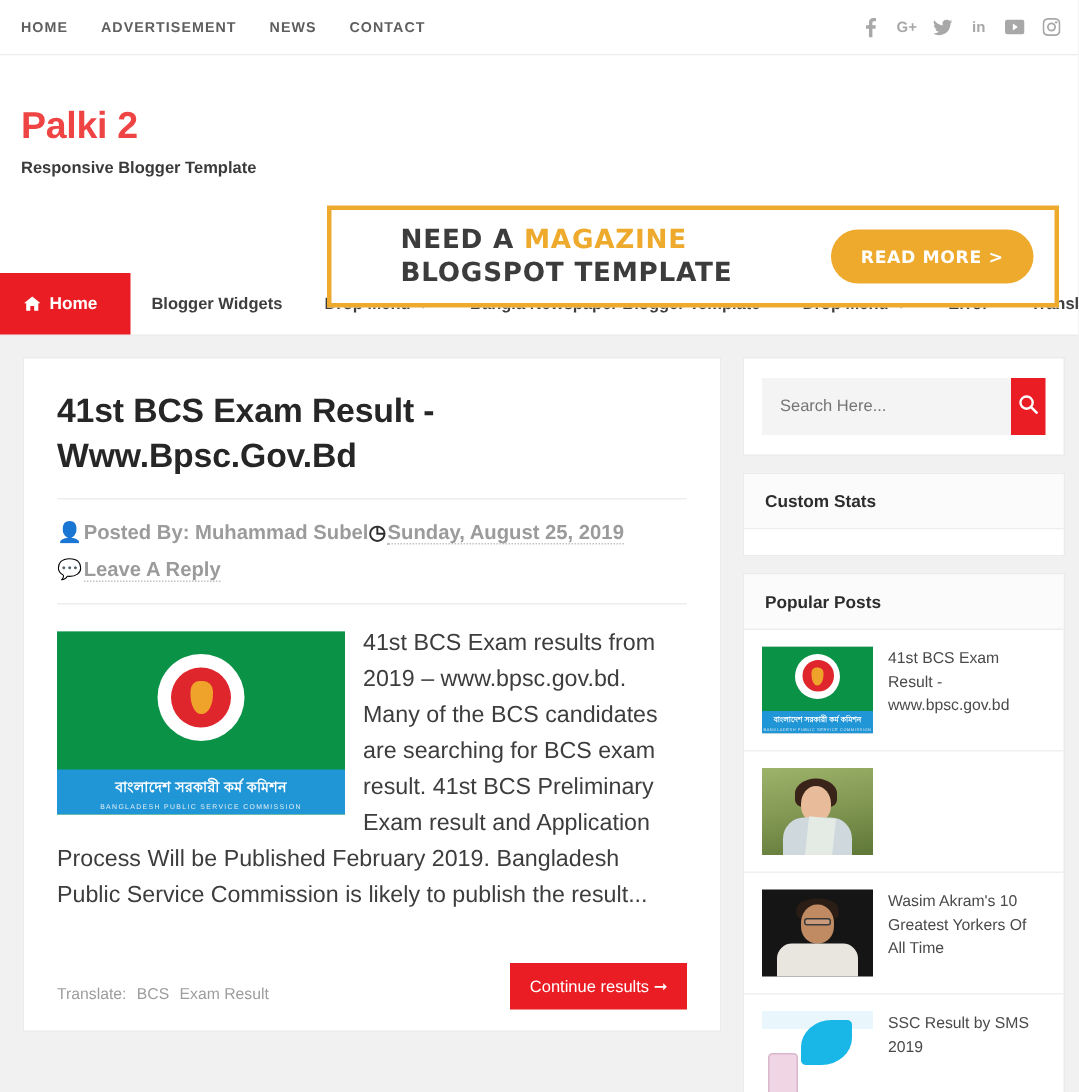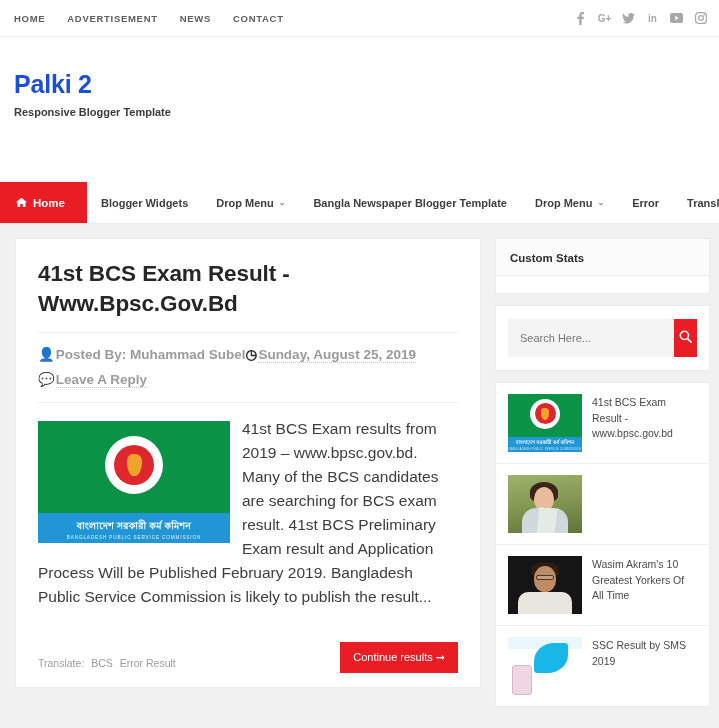--- a/index.html
+++ b/index.html
@@ -44,21 +44,21 @@
     height: 145px;
     padding: 22px 14px 0 14px;
     display: flex;
     align-items: flex-start;
     position: relative;
   }
   .brand { padding-top: 12px; }
   .brand .title {
     font-size: 25px;
     font-weight: 700;
-    color: #1d4ed8;
+    color: #ef4444;
     letter-spacing: -.2px;
     line-height: 1.1;
   }
   .brand .tagline {
     margin-top: 7px;
     font-size: 11px;
     color: #3b3b3b;
     font-weight: 600;
   }
   .adbanner {
@@ -374,20 +374,27 @@
         </svg>
     </span>
   </div>
 </div>
 
 <div class="header">
   <div class="brand">
     <div class="title">Palki 2</div>
     <div class="tagline">Responsive Blogger Template</div>
   </div>
+  <div class="adbanner">
+    <div class="adtext">
+      <div><span>NEED A </span><span class="hl">MAGAZINE</span></div>
+      <div>BLOGSPOT TEMPLATE</div>
+    </div>
+    <button class="adbtn">READ MORE &gt;</button>
+  </div>
 </div>
 
 <nav class="mainnav">
   <a class="navitem home">
     <span class="homeicon">
       <svg width="11" height="11" viewBox="0 0 12 12">
           <path fill="#ffffff" d="M6 .8 0 5.6h1.6V11h3V7.6h2.8V11h3V5.6H12z"></path>
         </svg>
     </span>
     <span>Home</span>
@@ -436,49 +443,50 @@
           <div class="bn">বাংলাদেশ সরকারী কর্ম কমিশন</div>
           <div class="en">BANGLADESH PUBLIC SERVICE COMMISSION</div>
         </div>
         <span>41st BCS Exam results from 2019 – www.bpsc.gov.bd. Many of the BCS candidates are searching for BCS exam result. 41st BCS Preliminary Exam result and Application Process Will be Published February 2019. Bangladesh Public Service Commission is likely to publish the result...</span>
       </div>
 
       <div class="postfoot">
         <div class="cats">
           <span>Translate:</span>
           <a>BCS</a>
-          <a>Error Result</a>
+          <a>Exam Result</a>
         </div>
         <button class="continue">Continue results ➞</button>
       </div>
     </article>
   </main>
 
   <aside class="sidebar">
-
-    <div class="widget">
-      <div class="wtitle">Custom Stats</div>
-      <div class="statsbody"></div>
-    </div>
 
     <div class="widget">
       <div class="searchwidget">
         <input class="searchinput" type="text" placeholder="Search Here..." style="">
         <button class="searchbtn">
           <span>
             <svg width="13" height="13" viewBox="0 0 14 14">
                 <circle cx="5.8" cy="5.8" r="4.4" fill="none" stroke="#fff" stroke-width="1.7"></circle>
                 <line x1="9.2" y1="9.2" x2="13" y2="13" stroke="#fff" stroke-width="1.9" stroke-linecap="round"></line>
               </svg>
           </span>
         </button>
       </div>
     </div>
 
     <div class="widget">
+      <div class="wtitle">Custom Stats</div>
+      <div class="statsbody"></div>
+    </div>
+
+    <div class="widget">
+      <div class="wtitle">Popular Posts</div>
       <div class="poplist">
 
         <div class="popitem">
           <div class="popthumb t-bpsc">
             <div class="green"></div>
               <div class="band"></div>
             <div class="seal">
                 <div class="seal-inner">
                   <div class="seal-map"></div>
                 </div>

